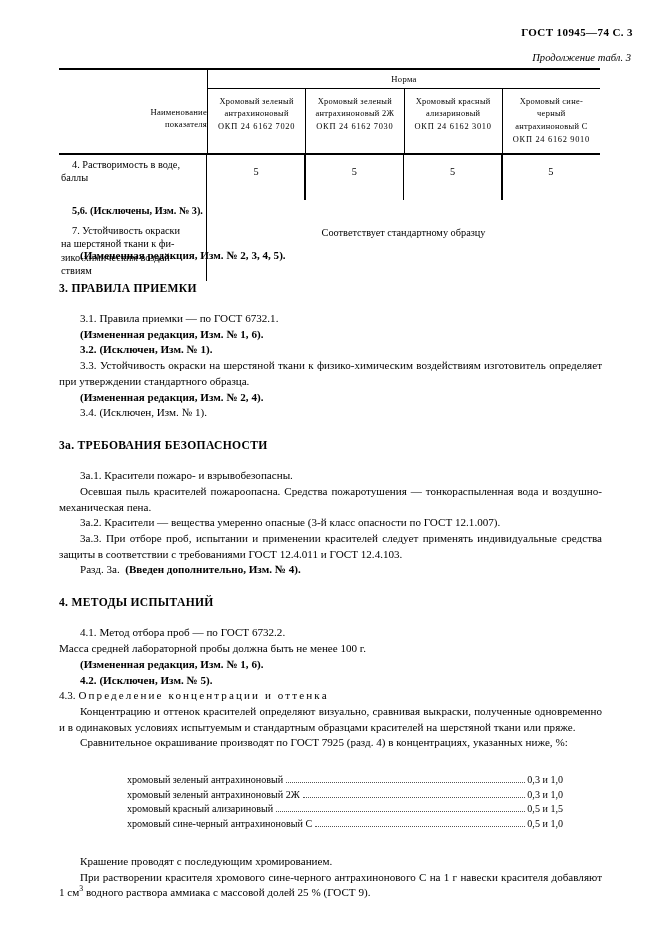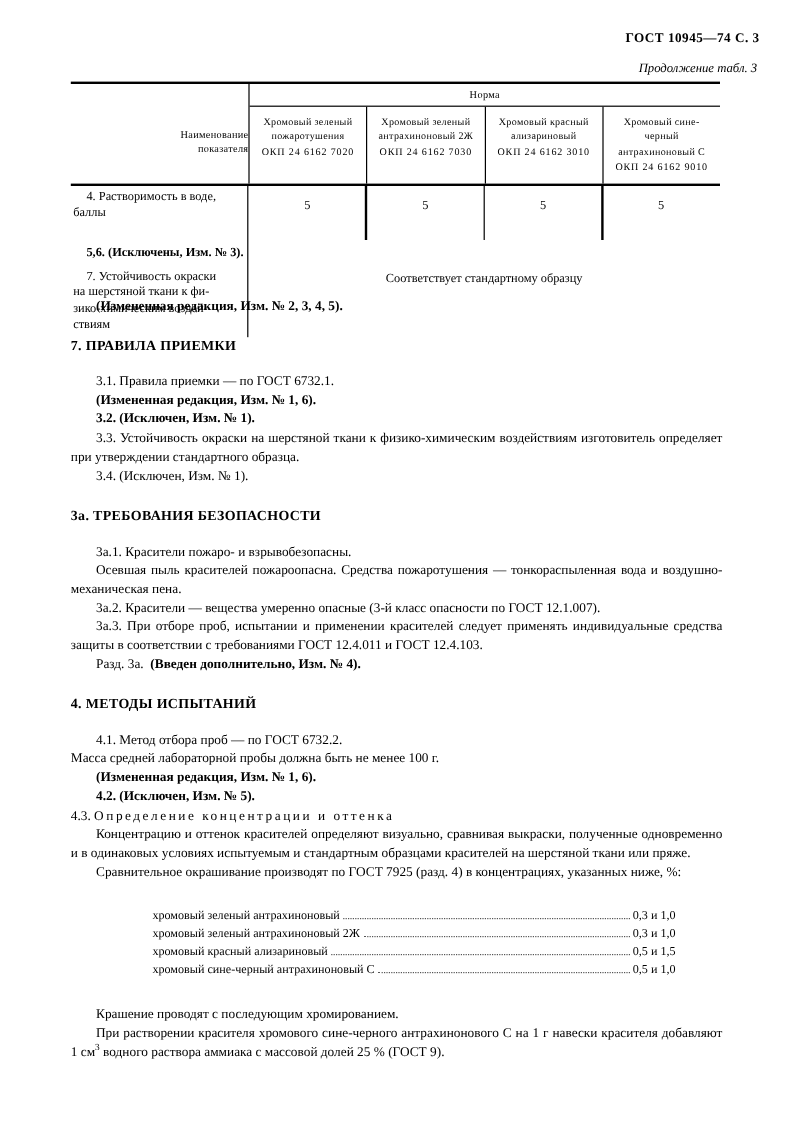--- a/index.html
+++ b/index.html
@@ -216,21 +216,21 @@
       <div class="col-name">
         <div>Наименование</div>
         <div>показателя</div>
       </div>
       <div class="norma-block">
         <div class="norma-title">Норма</div>
         <div class="norma-sep"></div>
         <div class="norma-cols">
           <div class="ncol">
             <div>Хромовый зеленый</div>
-            <div>пожаротушения</div>
+            <div>антрахиноновый</div>
             <div class="okp">ОКП 24 6162 7020</div>
           </div>
           <div class="ncol">
             <div>Хромовый зеленый</div>
             <div>антрахиноновый 2Ж</div>
             <div class="okp">ОКП 24 6162 7030</div>
           </div>
           <div class="ncol">
             <div>Хромовый красный</div>
             <div>ализариновый</div>
@@ -269,27 +269,28 @@
       </div>
       <div class="conform">Соответствует стандартному образцу</div>
     </div>
   </div>
 
   <div class="content">
 
     <p class="ind b">(Измененная редакция, Изм. № 2, 3, 4, 5).</p>
 
     <div class="sp-l"></div>
-    <p class="h2">7.  ПРАВИЛА ПРИЕМКИ</p>
+    <p class="h2">3.  ПРАВИЛА ПРИЕМКИ</p>
     <div class="sp-m"></div>
 
     <p class="ind">3.1.  Правила приемки — по ГОСТ 6732.1.</p>
     <p class="ind b">(Измененная редакция, Изм. № 1, 6).</p>
     <p class="ind"><span style="font-weight:bold;">3.2.  (Исключен, Изм. № 1).</span></p>
     <p class="ind">3.3.  Устойчивость окраски на шерстяной ткани к физико-химическим воздействиям изготовитель определяет при утверждении стандартного образца.</p>
+    <p class="ind b">(Измененная редакция, Изм. № 2, 4).</p>
     <p class="ind"><span style="font-weight:normal;">3.4.  (Исключен, Изм. № 1).</span></p>
 
     <div class="sp-l"></div>
     <p class="h2">3а.  ТРЕБОВАНИЯ БЕЗОПАСНОСТИ</p>
     <div class="sp-m"></div>
 
     <p class="ind">3а.1.  Красители пожаро- и взрывобезопасны.</p>
     <p class="ind">Осевшая пыль красителей пожароопасна. Средства пожаротушения — тонкораспыленная вода и воздушно-механическая пена.</p>
     <p class="ind">3а.2.  Красители — вещества умеренно опасные (3-й класс опасности по ГОСТ 12.1.007).</p>
     <p class="ind">3а.3.  При отборе проб, испытании и применении красителей следует применять индивидуальные средства защиты в соответствии с требованиями ГОСТ 12.4.011 и ГОСТ 12.4.103.</p>

